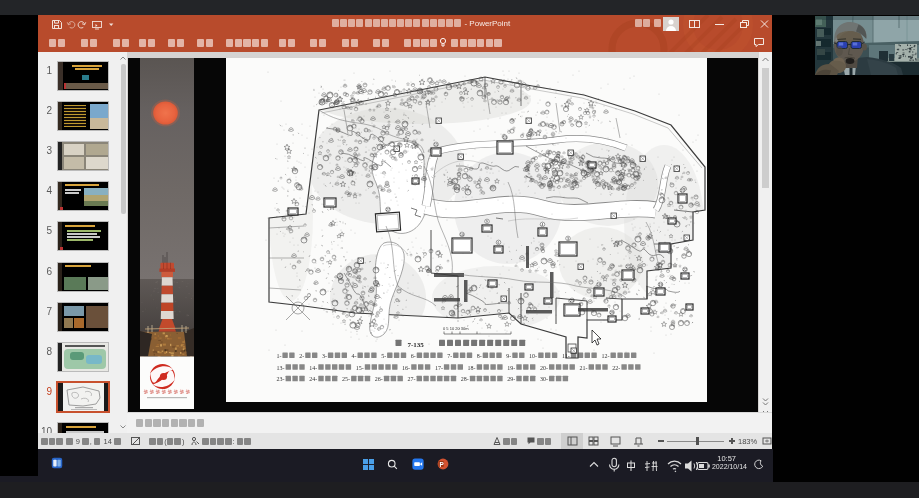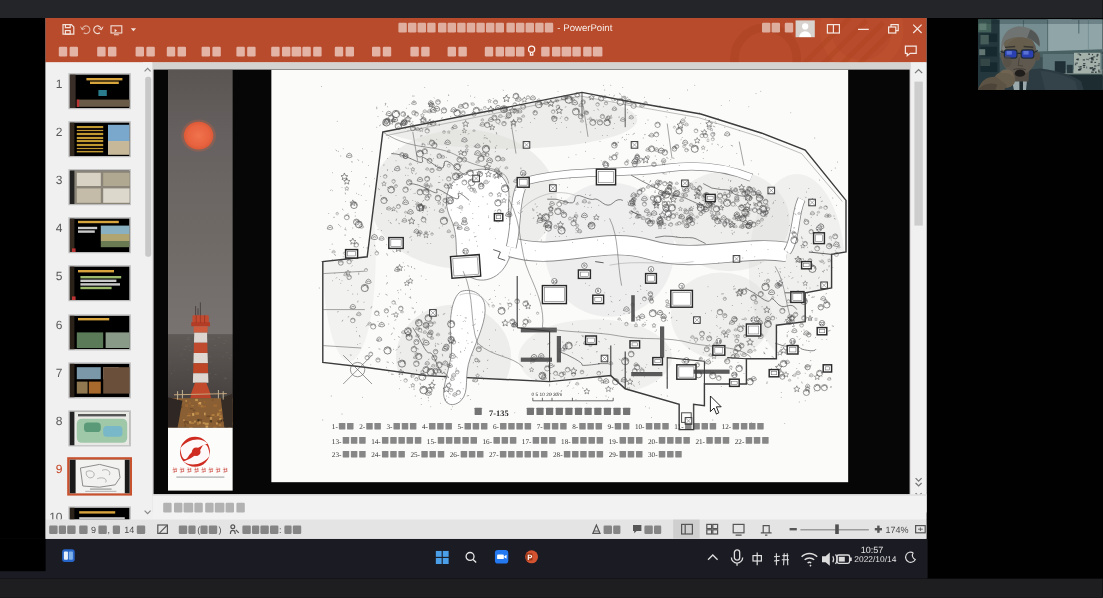--- a/index.html
+++ b/index.html
@@ -3066,21 +3066,21 @@
         <g transform="translate(73,0)">
               <path d="M0 11h9M2 11V5h5v6M3.5 13h2"></path>
             </g>
       </g>
     </svg>
     <div class="abs" style="left:620px;top:7px;width:6px;height:1.5px;background:#555"></div>
     <div class="abs" style="left:629px;top:7.5px;width:57px;height:1px;background:#8a8a8a"></div>
     <div class="abs" style="left:658px;top:4px;width:3px;height:8px;background:#505050"></div>
     <div class="abs" style="left:691px;top:7px;width:6px;height:1.5px;background:#555"></div>
     <div class="abs" style="left:691px;top:4.7px;width:1.5px;height:6px;background:#555;margin-left:2.2px"></div>
-    <div class="abs" style="left:700px;top:4px;font-size:7.5px">174%</div>
+    <div class="abs" style="left:700px;top:4px;font-size:7.5px">183%</div>
     <svg class="abs" style="left:724px;top:3px" width="10" height="10" viewBox="0 0 10 10">
           <g fill="none" stroke="#555">
             <rect x="1" y="2" width="8" height="6"></rect>
             <path d="M3 5h4M5 3.5v3" stroke-width=".7"></path>
           </g>
         </svg>
   </div>
 </div>
 
 <div class="abs" id="cam" style="left:815px;top:16px;width:104px;height:59px;background:#31454a;overflow:hidden">

